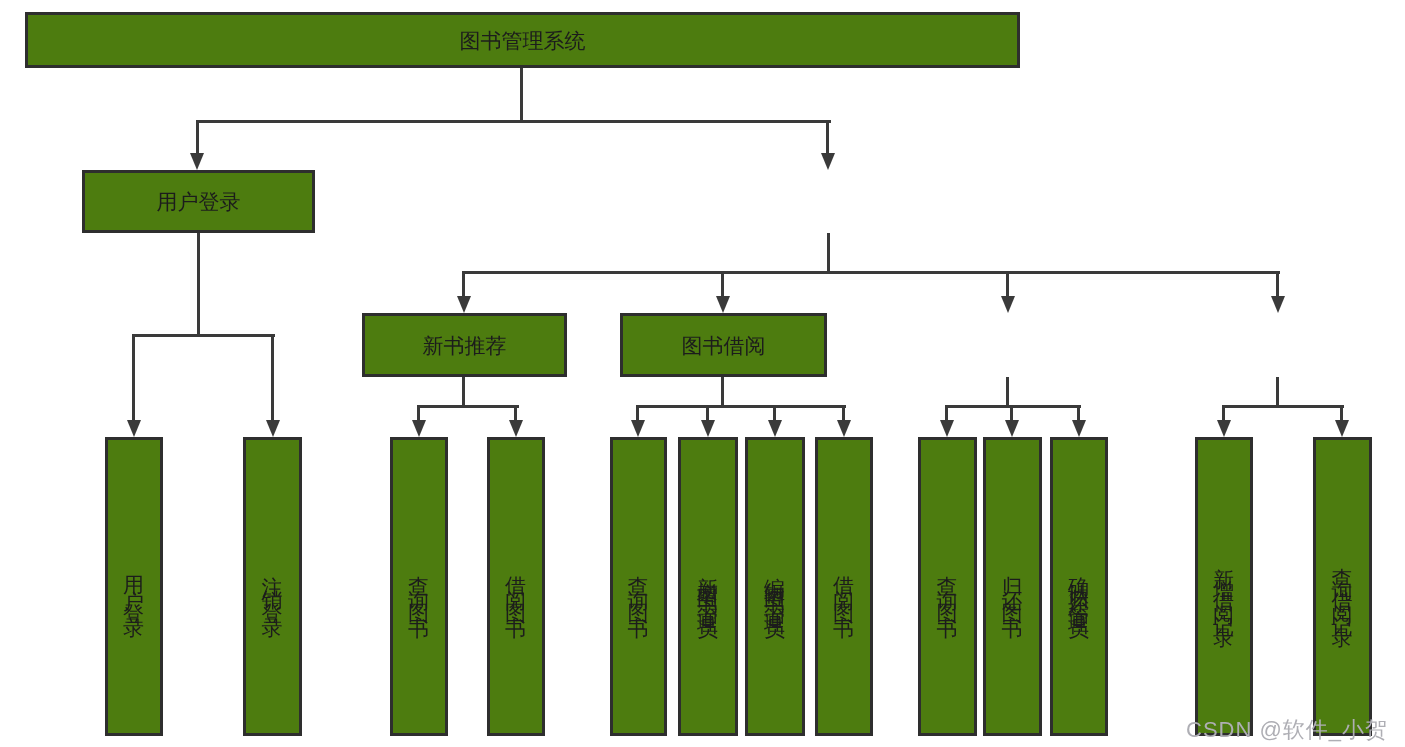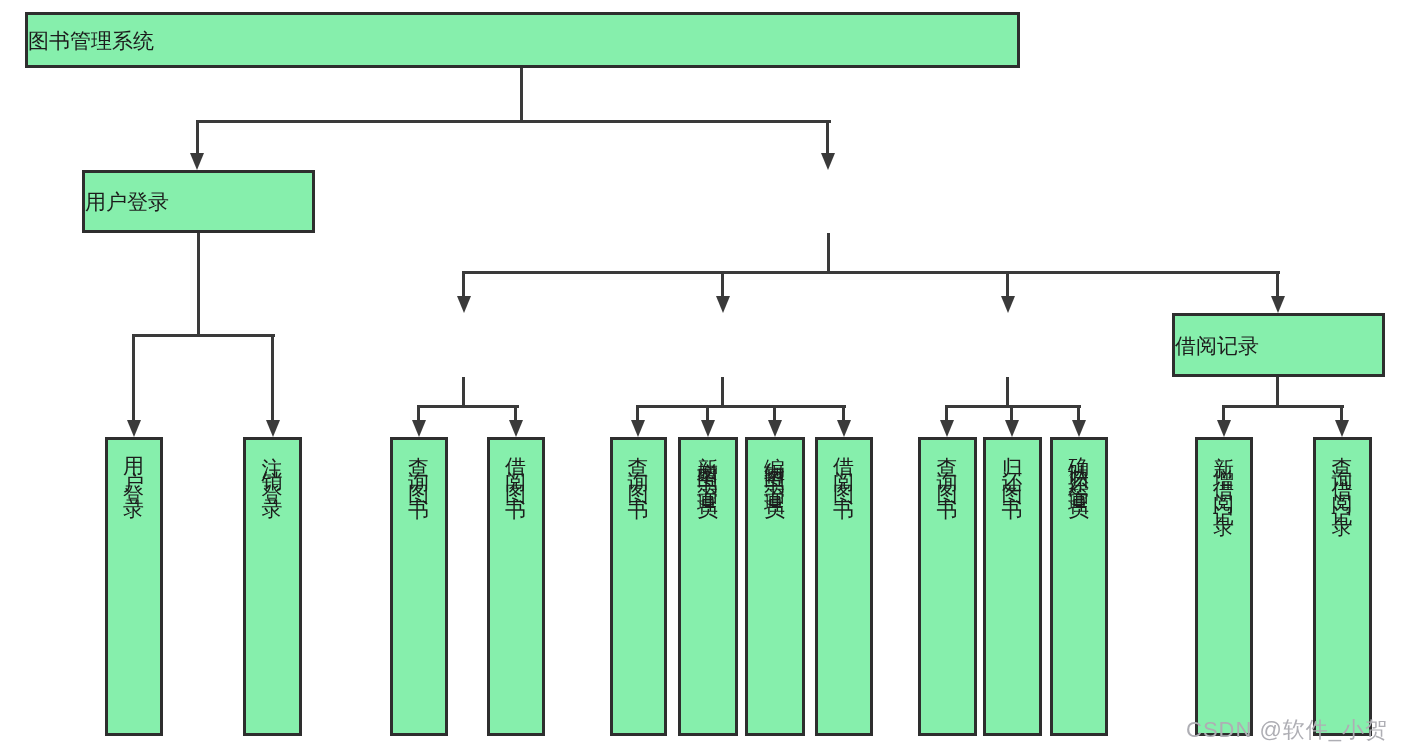--- a/index.html
+++ b/index.html
@@ -2,22 +2,22 @@
 <html><head>
 <meta charset="utf-8">
 <style>
   html,body{margin:0;padding:0;background:#ffffff;}
   #stage{
     position:relative;width:1405px;height:747px;background:#ffffff;overflow:hidden;
     font-family:"Liberation Sans",sans-serif;color:#1c1c1c;
   }
   *{box-sizing:border-box;}
   .box{
-    position:absolute;background:#86efac;border:3px solid #2e2e2e;
-    display:flex;align-items:center;
+    position:absolute;background:#4d7c0f;border:3px solid #2e2e2e;
+    display:flex;align-items:center;justify-content:center;
     font-size:21px;line-height:1;white-space:nowrap;
   }
   .vbox{
     writing-mode:vertical-rl;text-orientation:mixed;
     letter-spacing:14px;
   }
   .vmed{letter-spacing:12px;}
   .vtight{letter-spacing:6px;}
   .line{position:absolute;background:#3a3a3a;}
   .arrow{
@@ -36,22 +36,25 @@
 <div id="stage">
 
   <div class="box" style="left:25px;top:12px;width:995px;height:56px;">
     <span>图书管理系统</span>
   </div>
 
   <div class="box" style="left:82px;top:170px;width:233px;height:63px;">
     <span>用户登录</span>
   </div>
 
-  <div class="box" style="left:1172px;top:313px;width:213px;height:64px;">
-    <span>借阅记录</span>
+  <div class="box" style="left:362px;top:313px;width:205px;height:64px;">
+    <span>新书推荐</span>
+  </div>
+  <div class="box" style="left:620px;top:313px;width:207px;height:64px;">
+    <span>图书借阅</span>
   </div>
 
   <div class="box vbox" style="left:105px;top:437px;width:58px;height:299px;">
     <span>用户登录</span>
   </div>
   <div class="box vbox" style="left:243px;top:437px;width:59px;height:299px;">
     <span>注销登录</span>
   </div>
 
   <div class="box vbox" style="left:390px;top:437px;width:58px;height:299px;">

